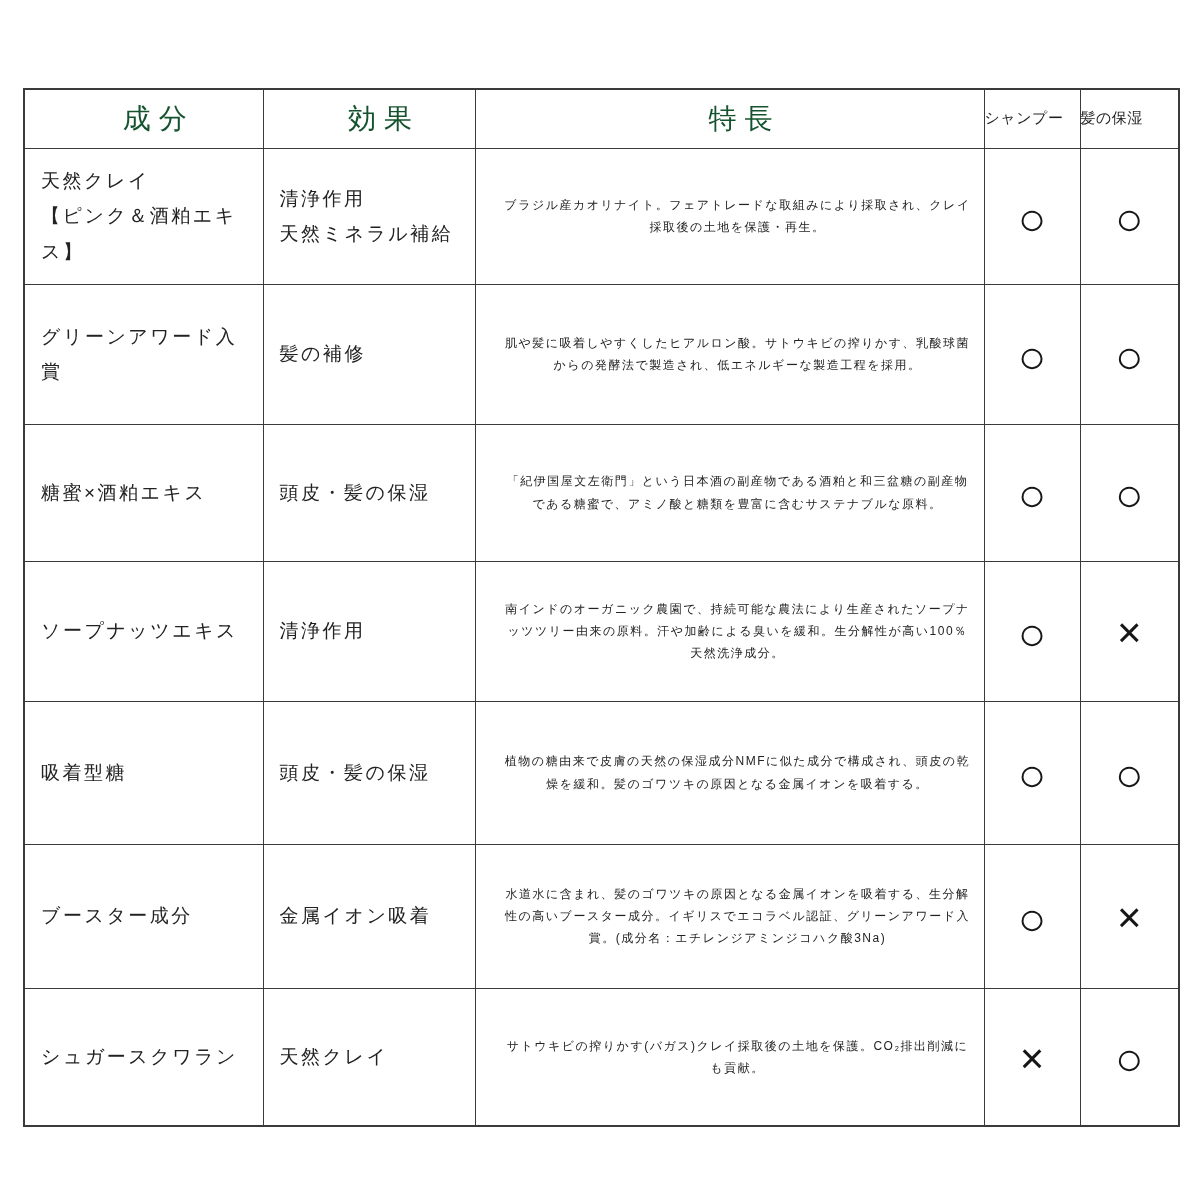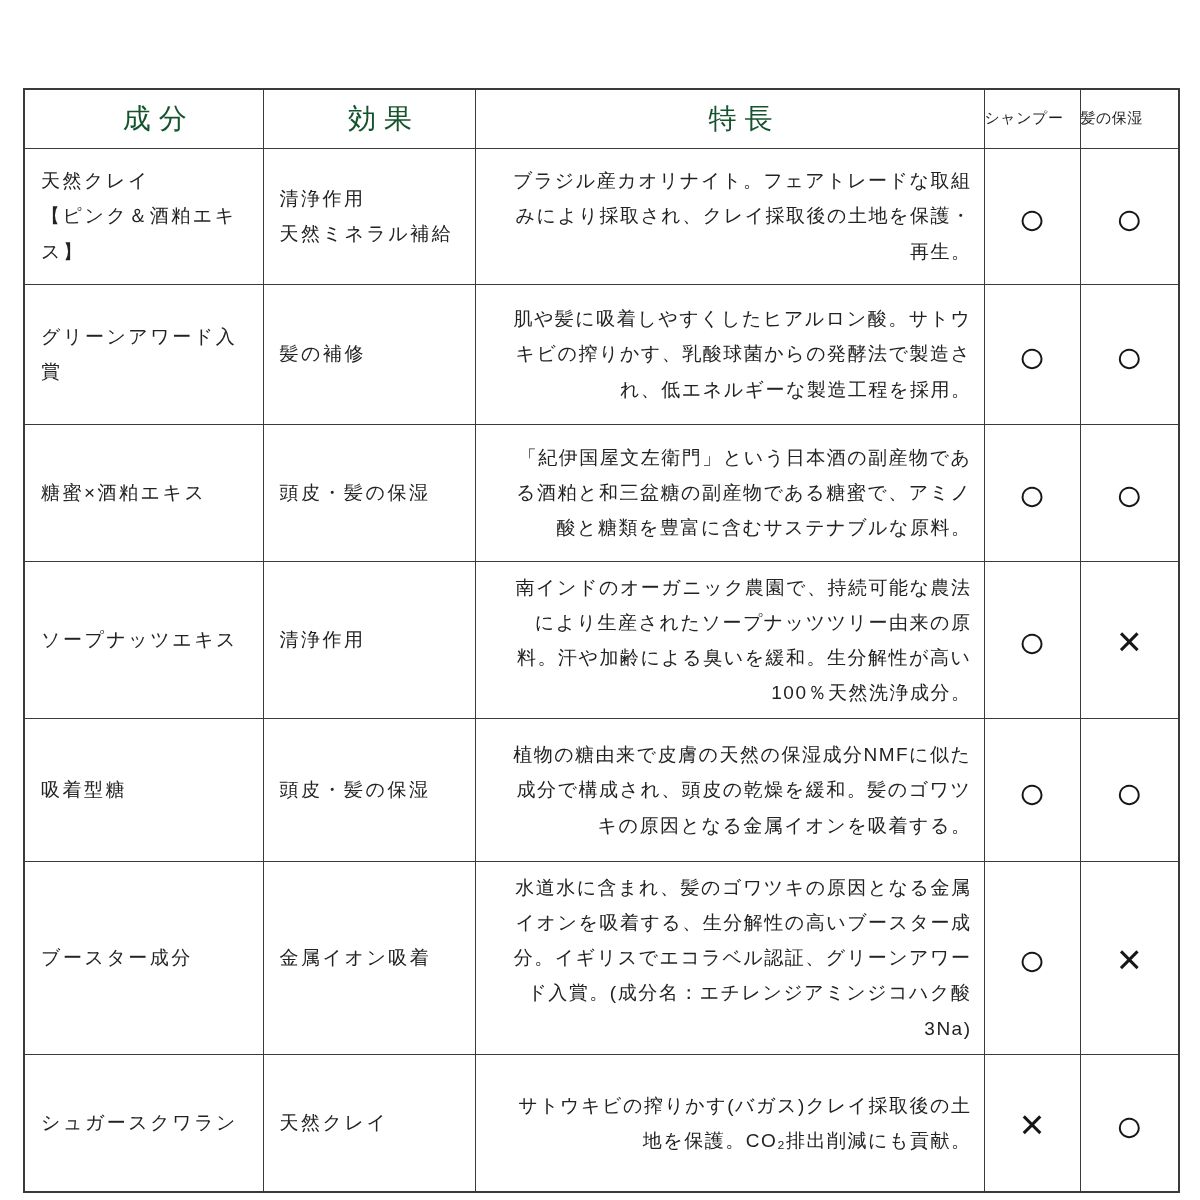--- a/index.html
+++ b/index.html
@@ -55,25 +55,25 @@
   }
   td.cell-ingredient, td.cell-effect {
     font-size: 19px;
     letter-spacing: 2.5px;
     line-height: 1.85;
     padding: 6px 8px 6px 16px;
     white-space: pre-line;
     text-align: left;
   }
   td.cell-feature {
-    font-size: 19px;
+    font-size: 12px;
     letter-spacing: 1.5px;
     line-height: 1.85;
     padding: 8px 12px 8px 28px;
-    text-align: right;
+    text-align: center;
   }
   td.cell-mark {
     text-align: center;
   }
   .mark-glyph {
     display: inline-block;
     font-size: 47px;
     font-weight: 400;
     line-height: 1;
     color: #161616;

